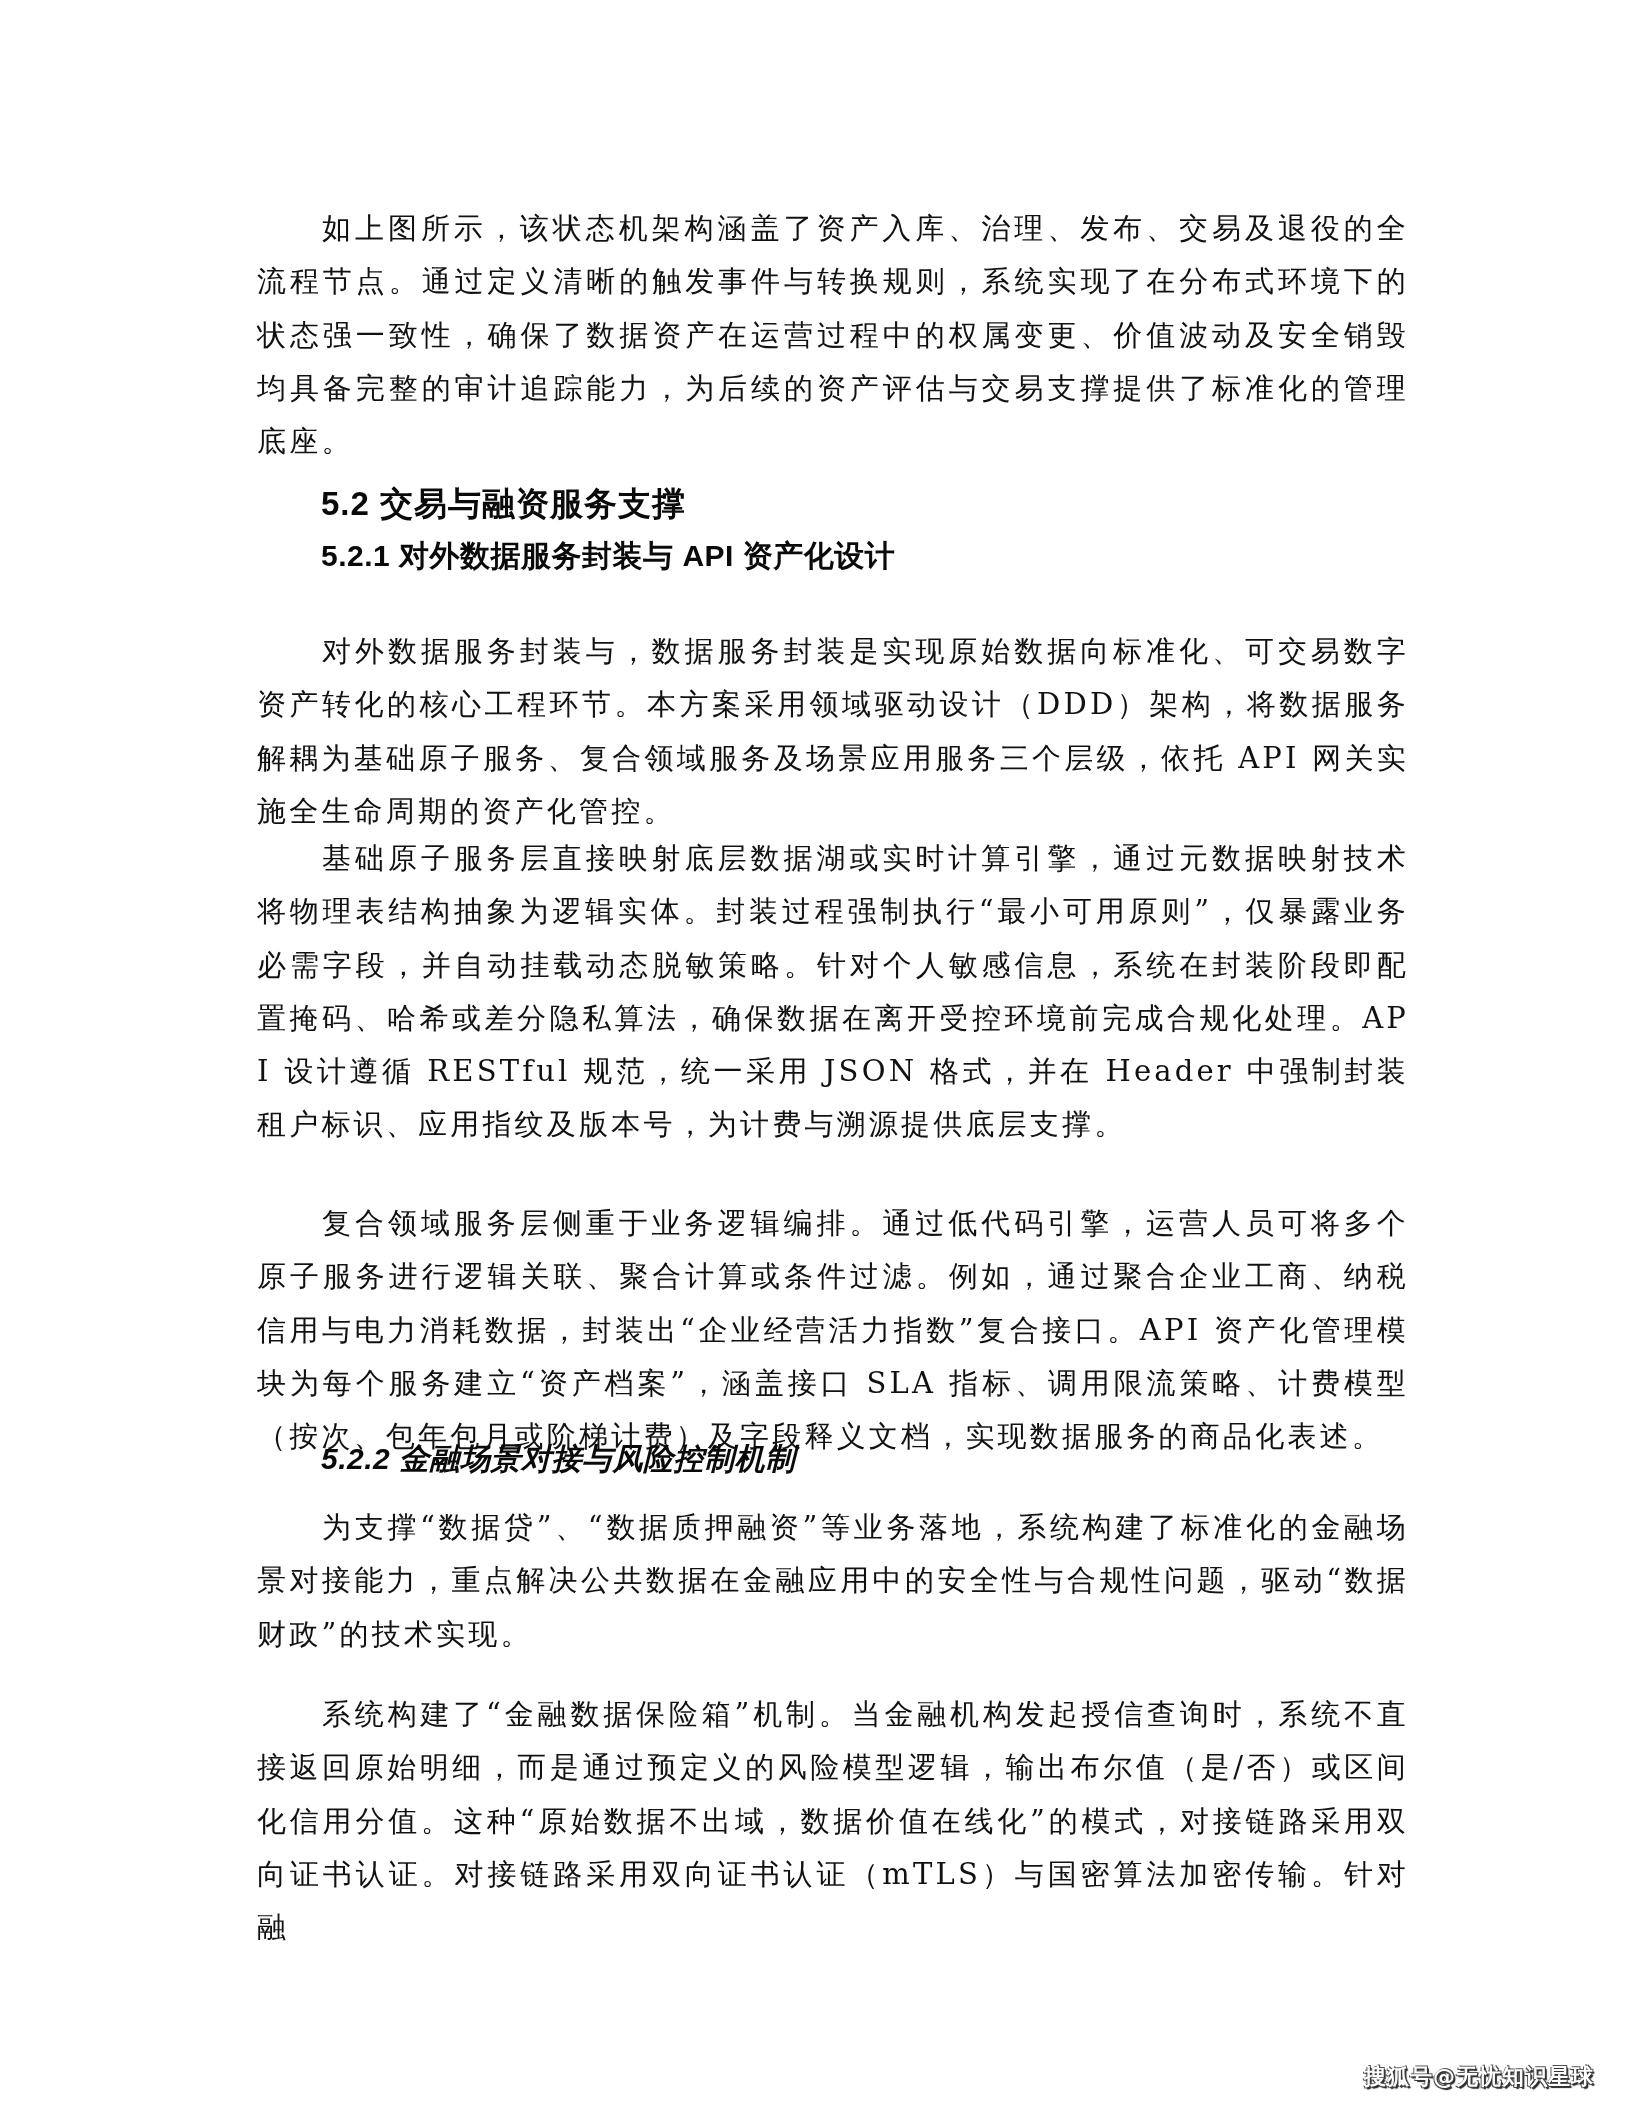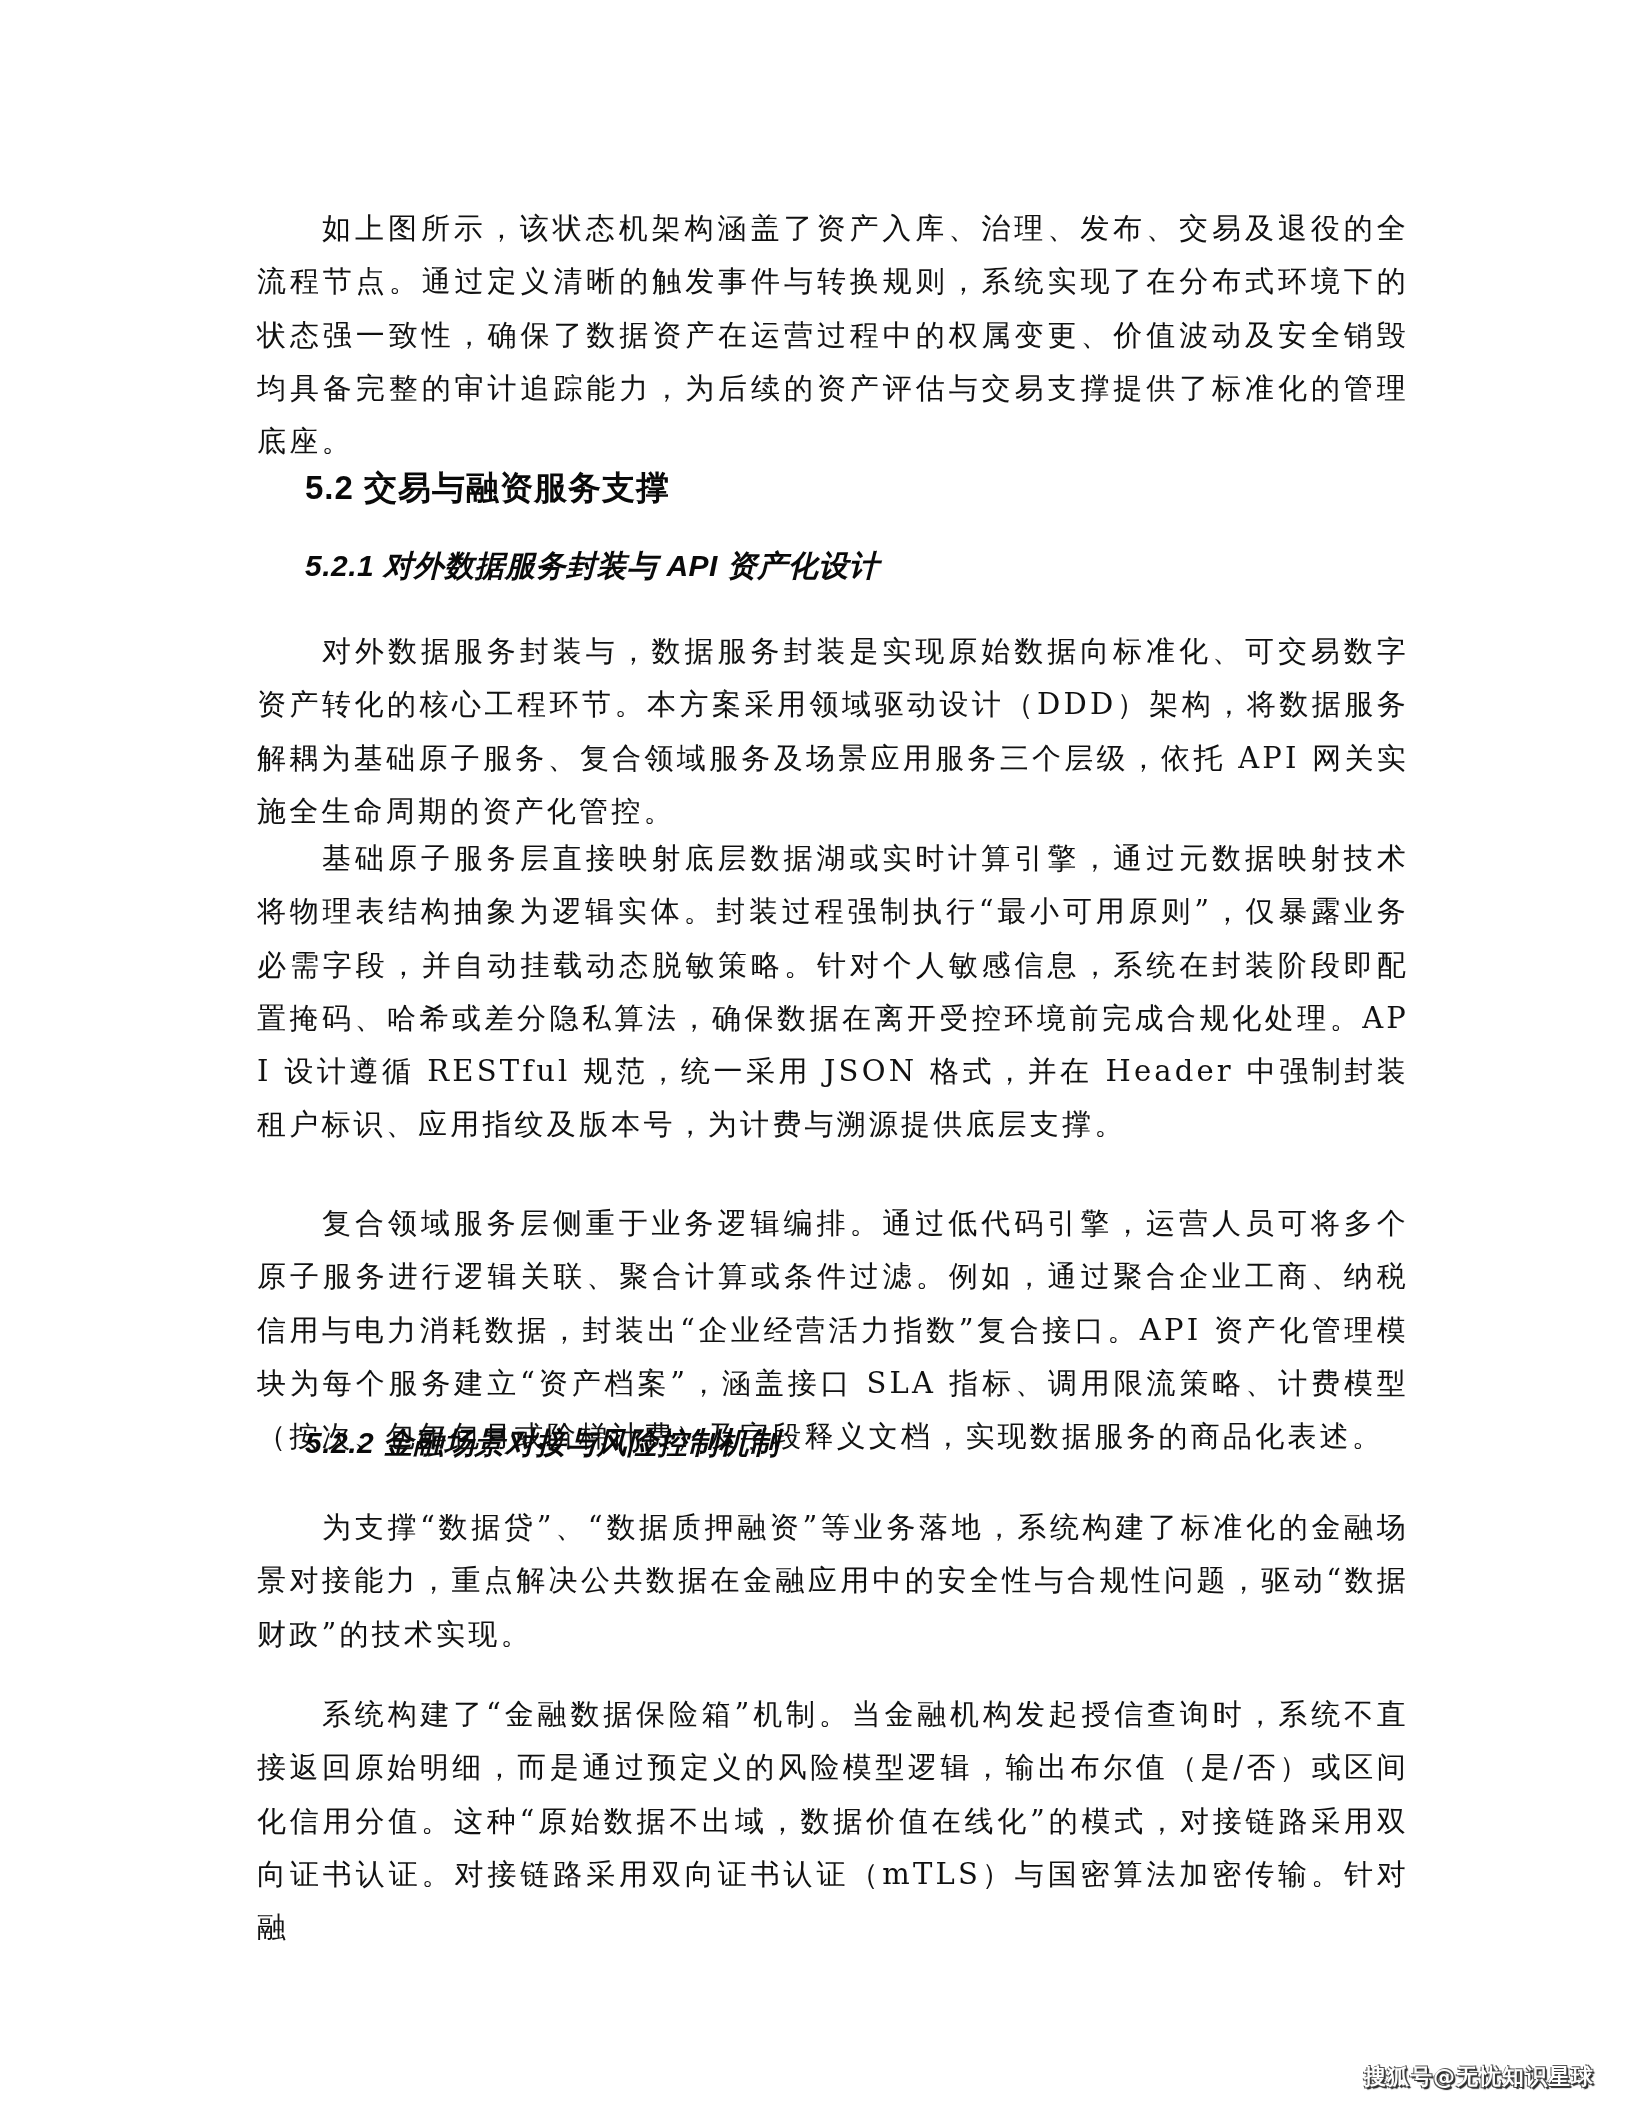--- a/index.html
+++ b/index.html
@@ -30,21 +30,21 @@
       line-height: 53.3px;
       letter-spacing: 3.2px;
       text-indent: 65px;
       text-align: justify;
       text-align-last: left;
       word-break: break-all;
       color: #111111;
     }
     .heading {
       position: absolute;
-      margin: 0;
+      margin: 16px;
       font-family: "Liberation Sans", "DejaVu Sans", sans-serif;
       font-weight: bold;
       color: #0a0a0a;
       white-space: nowrap;
     }
     .h2 {
       left: 64px;
       font-size: 33px;
       letter-spacing: 1px;
     }
@@ -72,21 +72,21 @@
   </style>
 </head>
 <body>
 
 <div class="page">
 
   <p class="para" style="top:186px;">如上图所示，该状态机架构涵盖了资产入库、治理、发布、交易及退役的全流程节点。通过定义清晰的触发事件与转换规则，系统实现了在分布式环境下的状态强一致性，确保了数据资产在运营过程中的权属变更、价值波动及安全销毁均具备完整的审计追踪能力，为后续的资产评估与交易支撑提供了标准化的管理底座。</p>
 
   <h2 class="heading h2" style="top:466px;">5.2 交易与融资服务支撑</h2>
 
-  <h3 class="heading h3" style="top:546px;font-style:italic;">5.2.1 对外数据服务封装与 API 资产化设计</h3>
+  <h3 class="heading h3" style="top:520px;">5.2.1 对外数据服务封装与 API 资产化设计</h3>
 
   <p class="para" style="top:609px;">对外数据服务封装与，数据服务封装是实现原始数据向标准化、可交易数字资产转化的核心工程环节。本方案采用领域驱动设计（DDD）架构，将数据服务解耦为基础原子服务、复合领域服务及场景应用服务三个层级，依托 API 网关实施全生命周期的资产化管控。</p>
 
   <p class="para" style="top:816px;">基础原子服务层直接映射底层数据湖或实时计算引擎，通过元数据映射技术将物理表结构抽象为逻辑实体。封装过程强制执行“最小可用原则”，仅暴露业务必需字段，并自动挂载动态脱敏策略。针对个人敏感信息，系统在封装阶段即配置掩码、哈希或差分隐私算法，确保数据在离开受控环境前完成合规化处理。API 设计遵循 RESTful 规范，统一采用 JSON 格式，并在 Header 中强制封装租户标识、应用指纹及版本号，为计费与溯源提供底层支撑。</p>
 
   <p class="para" style="top:1181px;">复合领域服务层侧重于业务逻辑编排。通过低代码引擎，运营人员可将多个原子服务进行逻辑关联、聚合计算或条件过滤。例如，通过聚合企业工商、纳税信用与电力消耗数据，封装出“企业经营活力指数”复合接口。API 资产化管理模块为每个服务建立“资产档案”，涵盖接口 SLA 指标、调用限流策略、计费模型（按次、包年包月或阶梯计费）及字段释义文档，实现数据服务的商品化表述。</p>
 
   <h3 class="heading h3" style="top:1423px;font-style:italic;">5.2.2 金融场景对接与风险控制机制</h3>
 
   <p class="para" style="top:1485px;">为支撑“数据贷”、“数据质押融资”等业务落地，系统构建了标准化的金融场景对接能力，重点解决公共数据在金融应用中的安全性与合规性问题，驱动“数据财政”的技术实现。</p>

